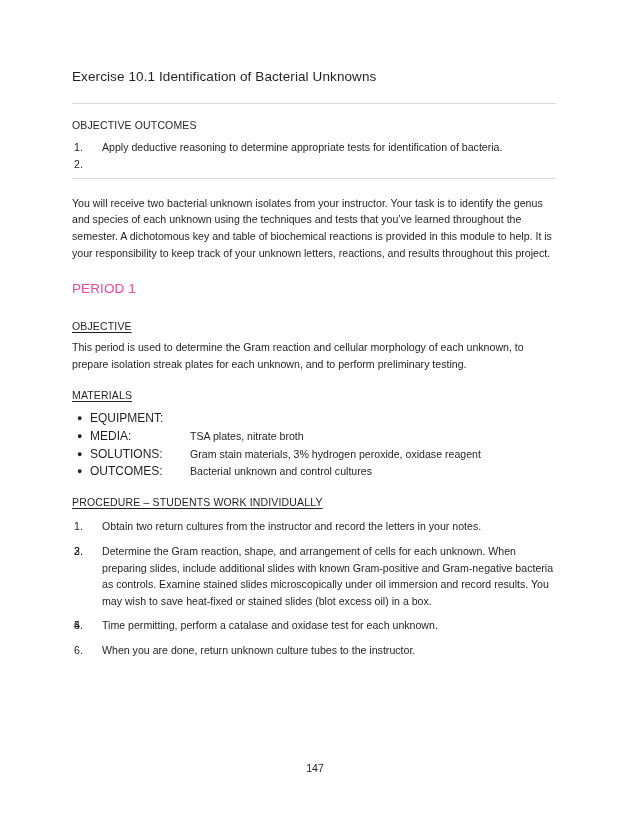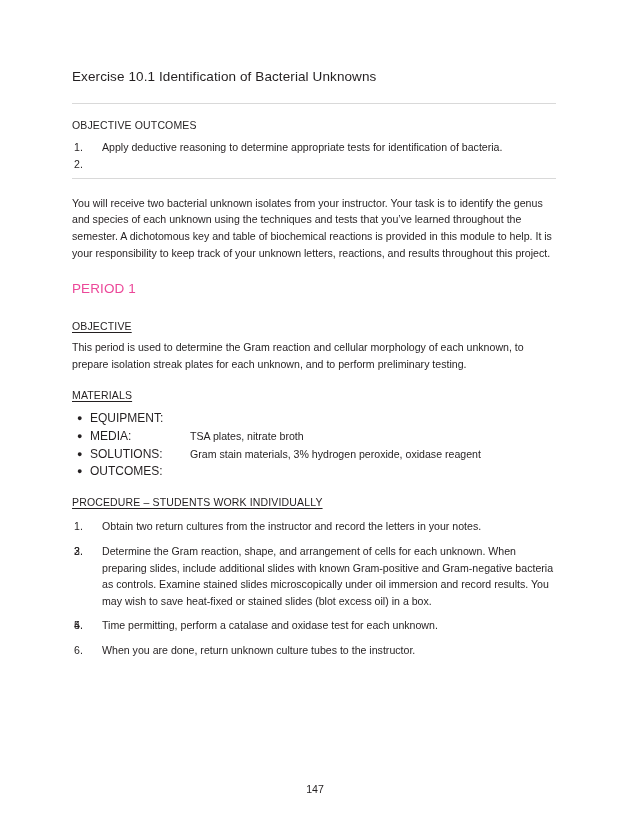--- a/index.html
+++ b/index.html
@@ -143,21 +143,21 @@
   .sp-obj-mat { height: 15px; }
   .sp-mat-list { height: 8px; }
   .sp-matlist-proc { height: 14px; }
   .sp-proc-list { height: 9px; }
 
   
   .page-number {
     position: absolute;
     left: 0;
     right: 0;
-    top: 783px;
+    top: 762px;
     text-align: center;
     font-size: 10.6px;
     color: #231f20;
   }
 </style>
 </head>
 <body>
 
 <div class="page">
   <div class="content">
@@ -217,20 +217,21 @@
         <span class="bullet">●</span>
         <div class="mat-row">
           <span class="mat-label">SOLUTIONS:</span>
           <span class="mat-value">Gram stain materials, 3% hydrogen peroxide, oxidase reagent</span>
         </div>
       </li>
       <li>
         <span class="bullet">●</span>
         <div class="mat-row">
           <span class="mat-label">OUTCOMES:</span>
+          <span class="mat-value">Bacterial unknown and control cultures</span>
         </div>
       </li>
     </ul>
 
     <div class="sp-matlist-proc"></div>
     <div class="section-head underline">PROCEDURE – STUDENTS WORK INDIVIDUALLY</div>
     <div class="sp-proc-list"></div>
 
     <ol class="num-list procedure">
       <li>

